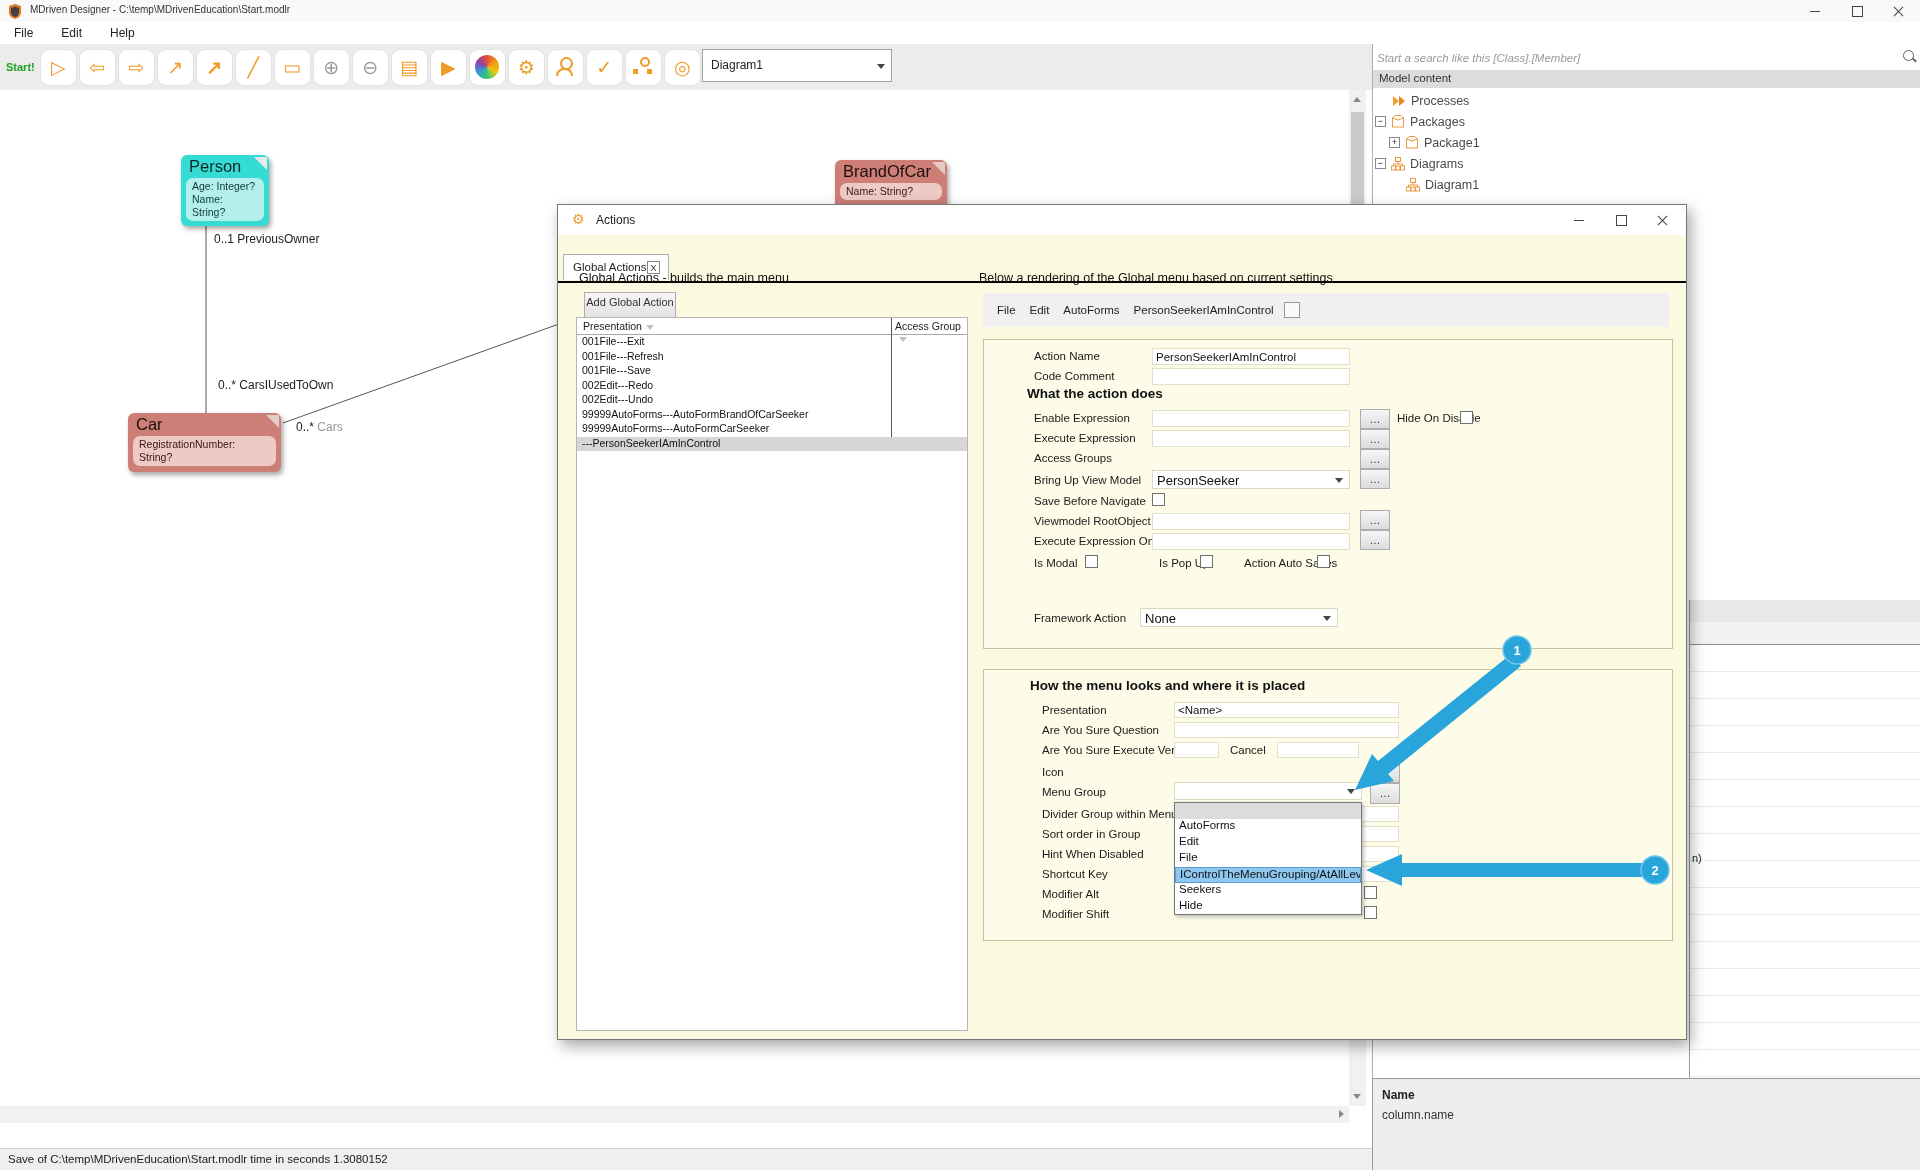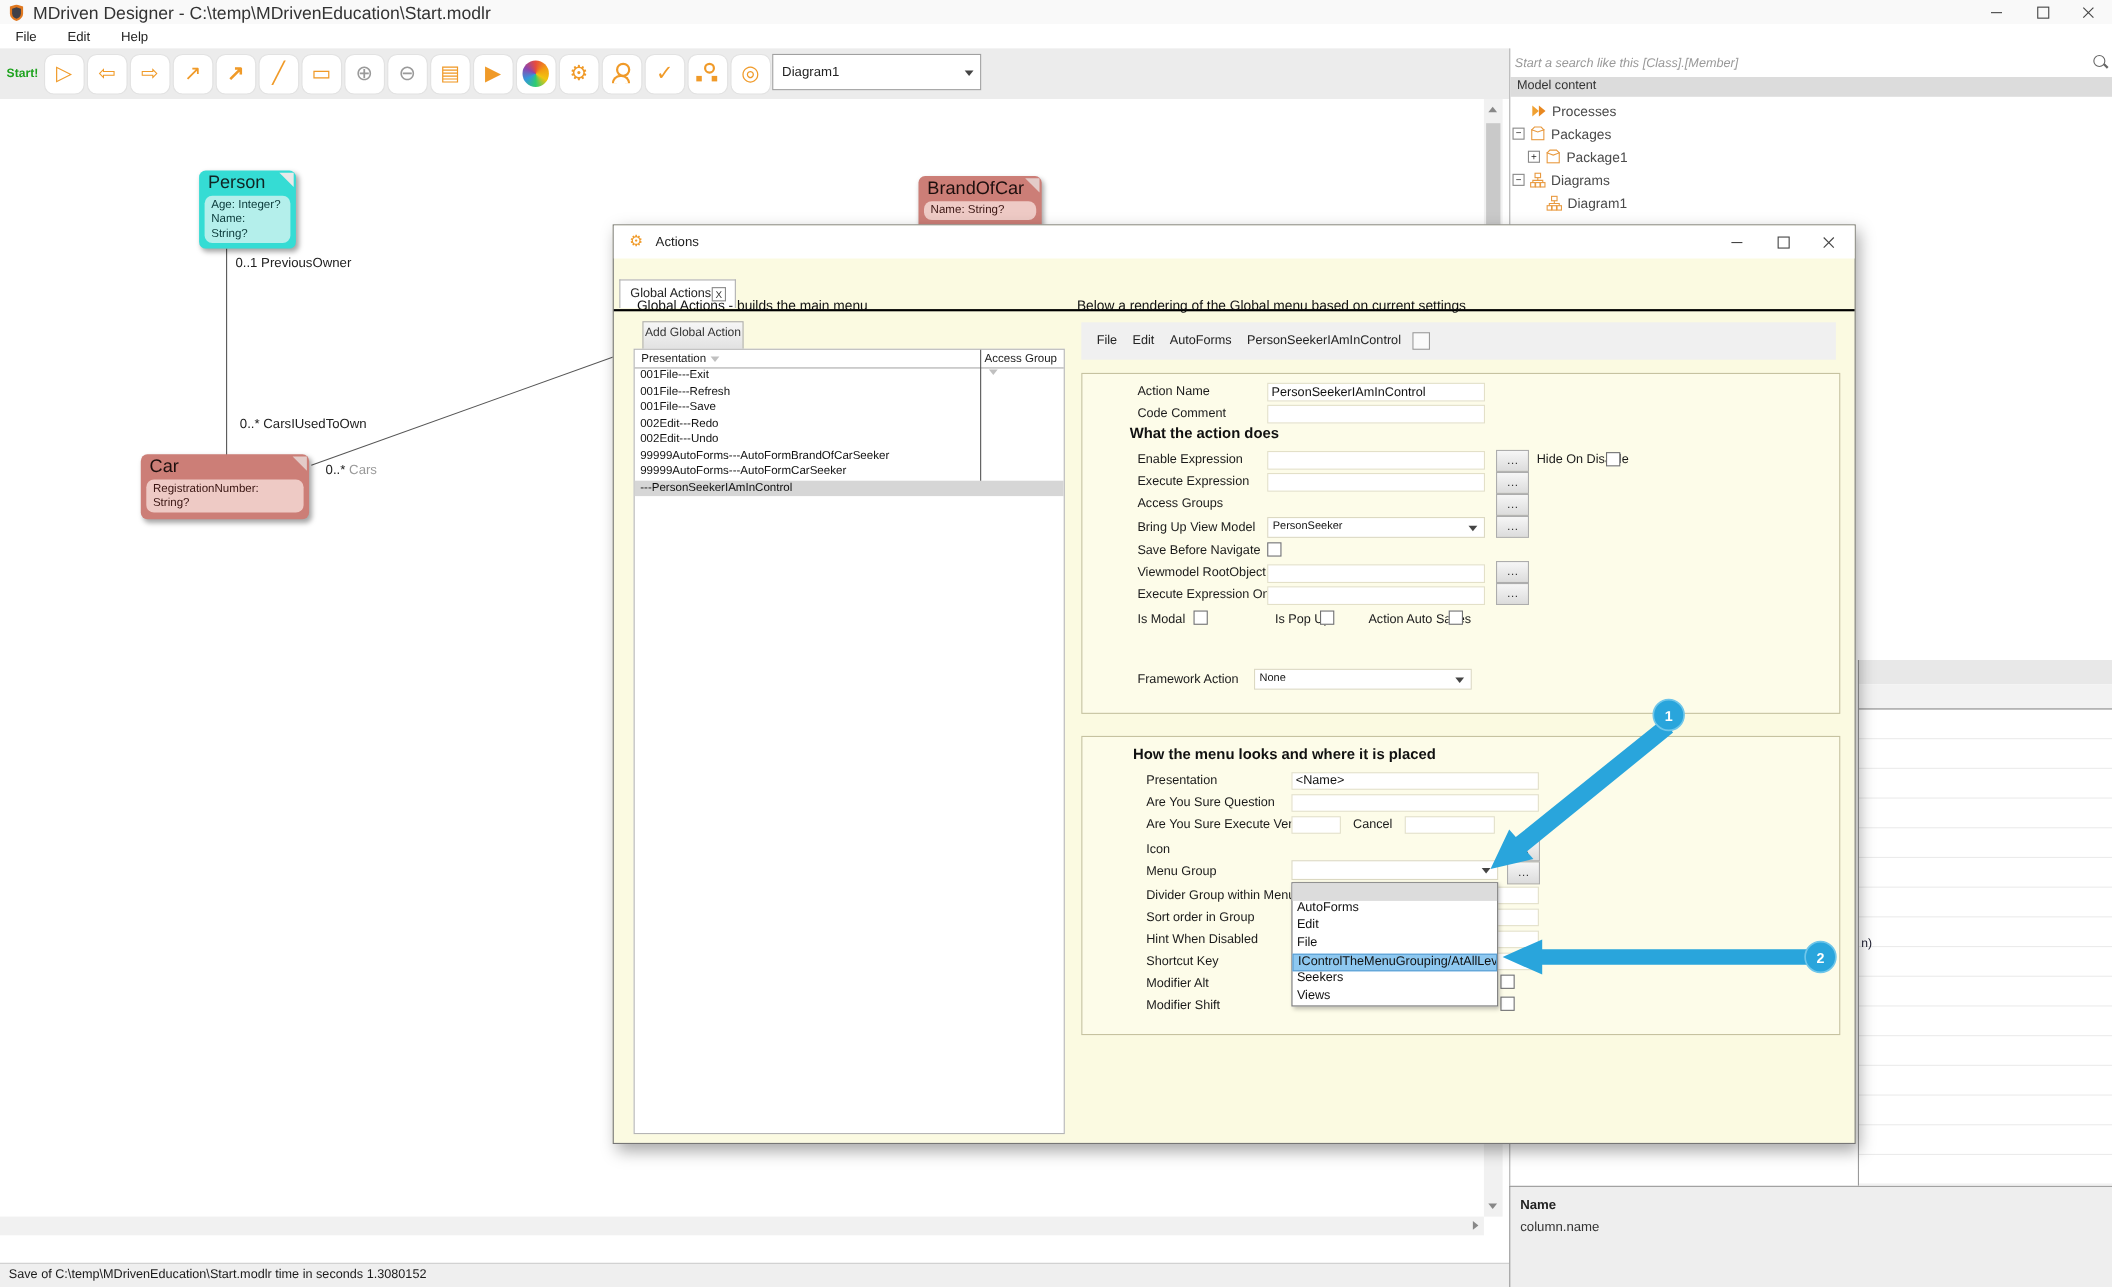--- a/index.html
+++ b/index.html
@@ -2,21 +2,21 @@
 <html><head>
 <meta charset="utf-8">
 <style>
   html,body{margin:0;padding:0;background:#fff;font-family:"Liberation Sans",sans-serif;}
   #screen{position:relative;width:1920px;height:1170px;overflow:hidden;background:#fff;}
   .abs{position:absolute;}
   .nowrap{white-space:nowrap;}
 
   
   #titlebar{left:0;top:0;width:1920px;height:22px;background:#f9f9f9;}
-  #titlebar .ttl{position:absolute;left:30px;top:4px;font-size:16px;color:#333;}
+  #titlebar .ttl{position:absolute;left:30px;top:4px;font-size:10px;color:#333;}
   .winbtns{position:absolute;top:0;display:flex;}
   .winbtn{width:42px;height:22px;display:flex;align-items:center;justify-content:center;}
   .glyph-min{width:10px;height:1px;border-bottom:1px solid #444;}
   .glyph-max{width:9px;height:9px;border:1px solid #444;}
   .glyph-close{position:relative;width:10px;height:10px;}
   .glyph-close::before,.glyph-close::after{content:"";position:absolute;left:4px;top:-1px;width:1px;height:13px;background:#444;}
   .glyph-close::before{transform:rotate(45deg);}
   .glyph-close::after{transform:rotate(-45deg);}
   #menubar{left:0;top:22px;width:1920px;height:22px;background:#fff;display:flex;align-items:center;}
   #menubar .mi{font-size:12px;color:#222;padding:0 14px;}
@@ -86,21 +86,21 @@
   #dlg-tabstrip{position:absolute;left:0;top:46px;width:100%;height:32px;border-bottom:2px solid #000000;box-sizing:border-box;}
   #dlg-tab{position:absolute;left:5px;top:3px;width:104px;height:25px;background:#fff;border:1px solid #b0b0b0;border-bottom:none;font-size:11.5px;color:#222;}
   #dlg-tab .tl{position:absolute;left:9px;top:6px;}
   #dlg-tab .tx{position:absolute;right:8px;top:6px;width:13px;height:13px;border:1px solid #888;font-size:9px;line-height:12px;text-align:center;color:#333;box-sizing:border-box;}
   .lbl{position:absolute;font-size:11.5px;color:#1a1a1a;white-space:nowrap;}
   .hd1{position:absolute;font-size:12.5px;color:#111;white-space:nowrap;}
   .hd2{position:absolute;font-size:13.5px;font-weight:bold;color:#111;white-space:nowrap;}
   .inp{position:absolute;background:#fff;border:1px solid #e3e0c8;font-family:"Liberation Sans",sans-serif;font-size:11.5px;color:#111;padding:0 3px;box-sizing:border-box;}
   input.inp{outline:none;}
   .combo{position:absolute;background:#fff;border:1px solid #dcd9c2;box-sizing:border-box;}
-  .combo .v{position:absolute;left:4px;top:2px;font-size:10px;color:#111;}
+  .combo .v{position:absolute;left:4px;top:2px;font-size:13px;color:#111;}
   .dots{position:absolute;width:30px;background:linear-gradient(#f6f6f6,#dcdcdc);border:1px solid #adadad;font-size:11px;text-align:center;color:#333;box-sizing:border-box;}
   .chk{position:absolute;width:13px;height:13px;background:#fff;border:1px solid #707070;box-sizing:border-box;}
   #action-list{position:absolute;left:18px;top:112px;width:392px;height:714px;background:#fff;border:1px solid #b5b5b5;box-sizing:border-box;}
   #action-list .colhdr{position:absolute;top:0;height:16px;font-size:10.5px;color:#222;}
   #action-list .hline{position:absolute;left:0;top:16px;width:100%;border-top:1px solid #aaa;}
   #action-list .vline{position:absolute;left:314px;top:0;height:130px;border-left:1px solid #555;}
   .lrow{position:absolute;left:0;width:100%;height:14.5px;font-size:10.5px;color:#111;padding-left:5px;box-sizing:border-box;white-space:nowrap;overflow:hidden;}
   .lrow.sel{background:#d6d6d6;}
   .funnel{display:inline-block;width:0;height:0;border-left:4px solid transparent;border-right:4px solid transparent;border-top:5px solid #c0c0c0;margin-left:4px;}
   #menu-preview{position:absolute;left:425px;top:88px;width:686px;height:34px;background:#f0f0f0;display:flex;align-items:center;}
@@ -449,21 +449,21 @@
       <span class="lbl" style="left:58px;top:238px">Modifier Shift</span>
       <div class="chk" style="left:380px;top:236px"></div>
 
       <div id="dropdown">
         <div class="ditem blank" style="top:0"></div>
         <div class="ditem" style="top:16px">AutoForms</div>
         <div class="ditem" style="top:32px">Edit</div>
         <div class="ditem" style="top:48px">File</div>
         <div class="ditem selected" style="top:64px">IControlTheMenuGrouping/AtAllLevels</div>
         <div class="ditem" style="top:80px">Seekers</div>
-        <div class="ditem" style="top:96px">Views</div>
+        <div class="ditem" style="top:96px">Hide</div>
       </div>
     </div>
   </div>
 
   <svg id="arrow-overlay">
     <g>
       <polygon points="1521,666 1388,774 1394,781 1355,790 1372,754 1378,761 1511,654" fill="#29a5dc"></polygon>
       <circle cx="1517" cy="650" r="14" fill="#29a5dc" stroke="#6fc6ea" stroke-width="1.5"></circle>
       <text x="1517" y="655" text-anchor="middle" font-size="13" font-weight="bold" fill="#fff" font-family="Liberation Sans, sans-serif">1</text>
     </g>

